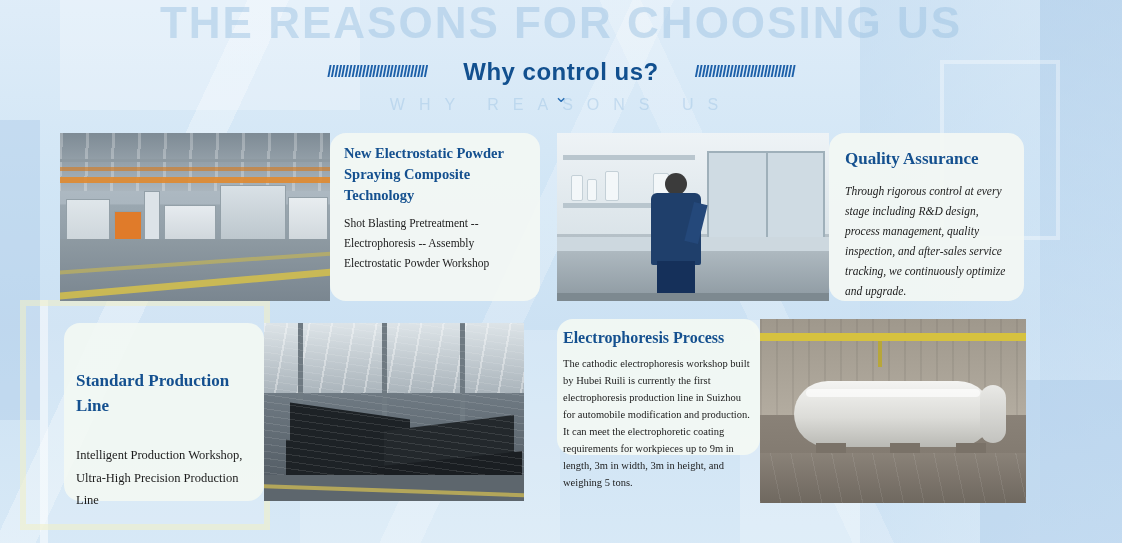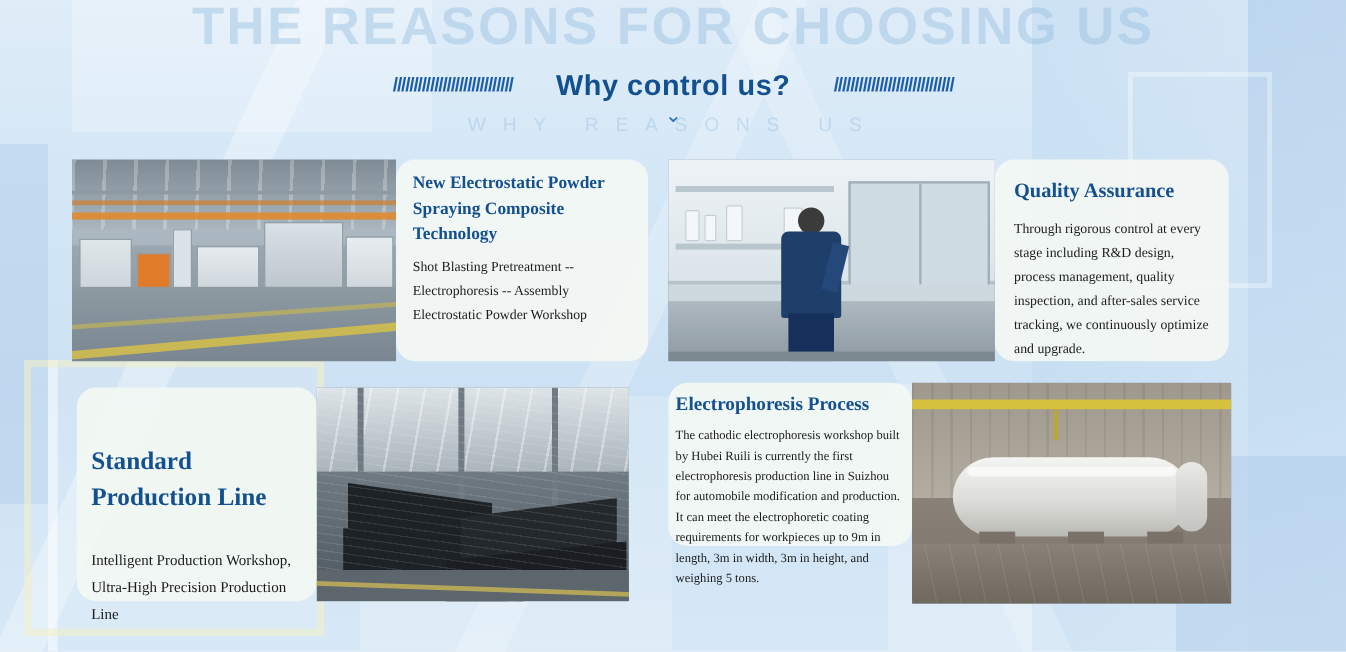--- a/index.html
+++ b/index.html
@@ -127,26 +127,26 @@
   #card1 .photo { width: 270px; height: 168px; }
   #card1 .panel { width: 210px; height: 168px; padding-top: 10px; }
   #card1 .panel h3 { font-size: 14.5px; }
   #card1 .panel p { font-size: 11.5px; margin-top: 7px; line-height: 1.75; }
 
   
   #card2 { left: 557px; top: 133px; }
   #card2 .photo { width: 272px; height: 168px; }
   #card2 .panel { width: 195px; height: 168px; padding: 14px 14px 0 16px; }
   #card2 .panel h3 { font-size: 17px; }
-  #card2 .panel p { font-size: 11.5px; margin-top: 9px; line-height: 1.75; }
+  #card2 .panel p { font-size: 11.5px; margin-top: 9px; line-height: 1.75; font-style: italic; }
 
   
   #card3 { left: 64px; top: 323px; }
   #card3 .panel { width: 200px; height: 178px; padding: 46px 12px 0 12px; background: rgba(243,248,243,0.90); }
-  #card3 .panel h3 { font-size: 21px; }
+  #card3 .panel h3 { font-size: 17px; }
   #card3 .panel p { font-size: 12.5px; margin-top: 26px; line-height: 1.8; }
   #card3 .photo { width: 260px; height: 178px; }
 
   
   #card4 { left: 557px; top: 319px; }
   #card4 .panel { width: 203px; height: 136px; padding: 7px 10px 0 6px; background: rgba(243,248,243,0.92); }
   #card4 .panel h3 { font-size: 16px; }
   #card4 .panel p { font-size: 10.5px; margin-top: 6px; line-height: 1.62; }
   #card4 .photo { width: 266px; height: 184px; }
 

